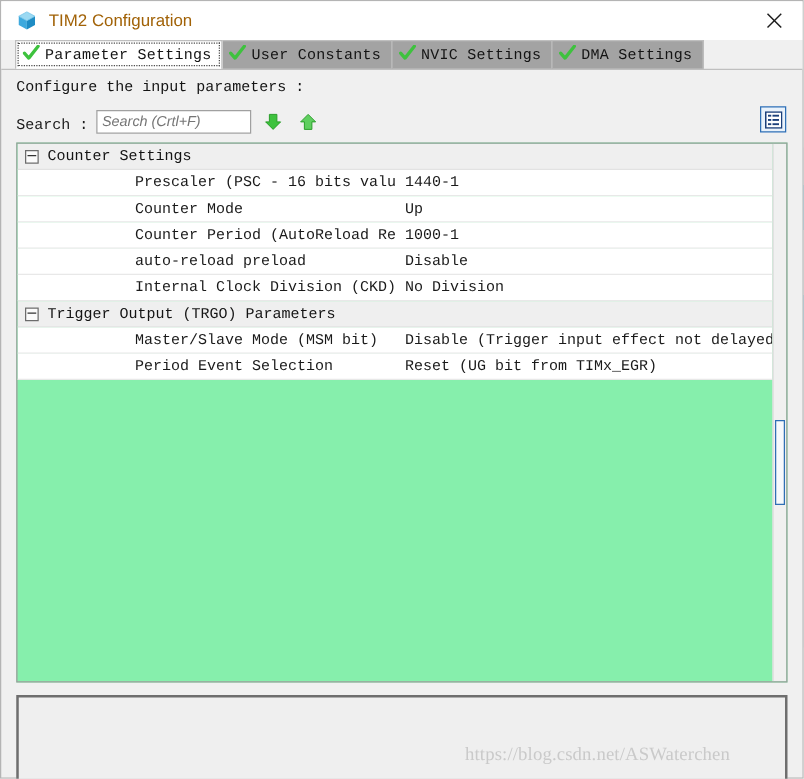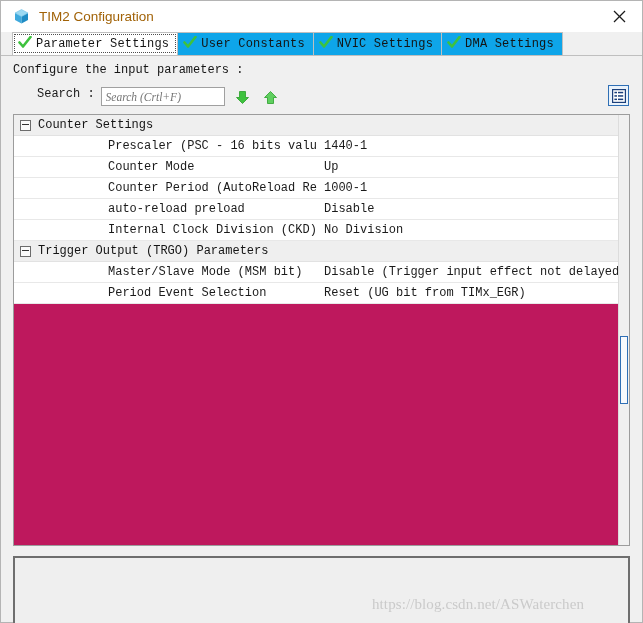--- a/index.html
+++ b/index.html
@@ -84,21 +84,21 @@
     padding-left: 11px;
     box-sizing: border-box;
     border-bottom: 1px solid #bfbfbf;
     position: relative;
   }
   .tab {
     height: 23px;
     display: flex;
     align-items: center;
     padding: 0 8px 0 5px;
-    background: #0ea5e9;
+    background: #a3a3a3;
     border: 1px solid #bfbfbf;
     border-bottom: none;
     box-sizing: border-box;
     margin-right: -1px;
     font-size: 12px;
     color: #141414;
     cursor: pointer;
     white-space: nowrap;
   }
   .tab.active {
@@ -124,31 +124,30 @@
     left: 11px; top: 6px;
     font-size: 12px;
     color: #141414;
   }
 
   
   .searchrow {
     position: absolute;
     left: 11px; top: 30px;
     display: flex;
-    align-items: flex-start;
-    margin-left: 24px;
+    align-items: flex-end;
   }
   .search-label { font-size: 12px; margin-right: 6px; }
   .search-input {
     width: 124px;
     height: 19px;
     border: 1px solid #a0a0a0;
     background: #ffffff;
     box-sizing: border-box;
-    font-family: Liberation Serif, serif;
+    font-family: Liberation Sans, sans-serif;
     font-size: 11.5px;
     font-style: italic;
     color: #9a9a9a;
     padding: 0 4px;
     outline: none;
   }
   .arrow-btn {
     width: 20px; height: 20px;
     margin-left: 8px;
     display: flex;
@@ -168,21 +167,21 @@
     box-sizing: border-box;
     cursor: pointer;
   }
 
   
   .table-wrap {
     position: absolute;
     left: 11px; top: 57px;
     right: 11px;
     height: 432px;
-    background: #be185d;
+    background: #86efac;
     border: 1px solid #9c9c9c;
     box-sizing: border-box;
     overflow: hidden;
   }
   .table-inner {
     position: absolute;
     left: 0; top: 0; right: 11px; bottom: 0;
     overflow: hidden;
   }
   .grp-row {

